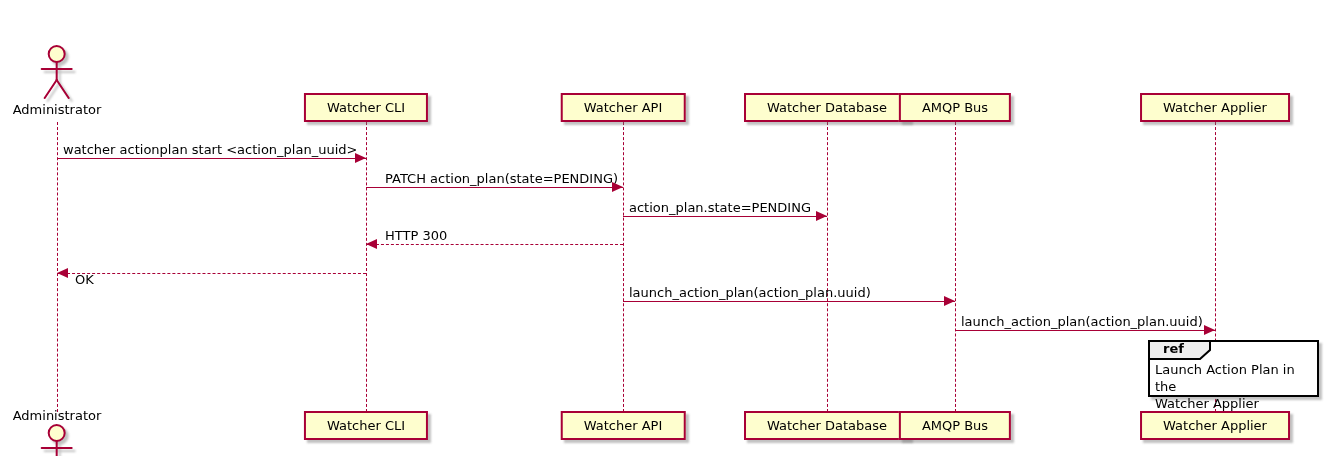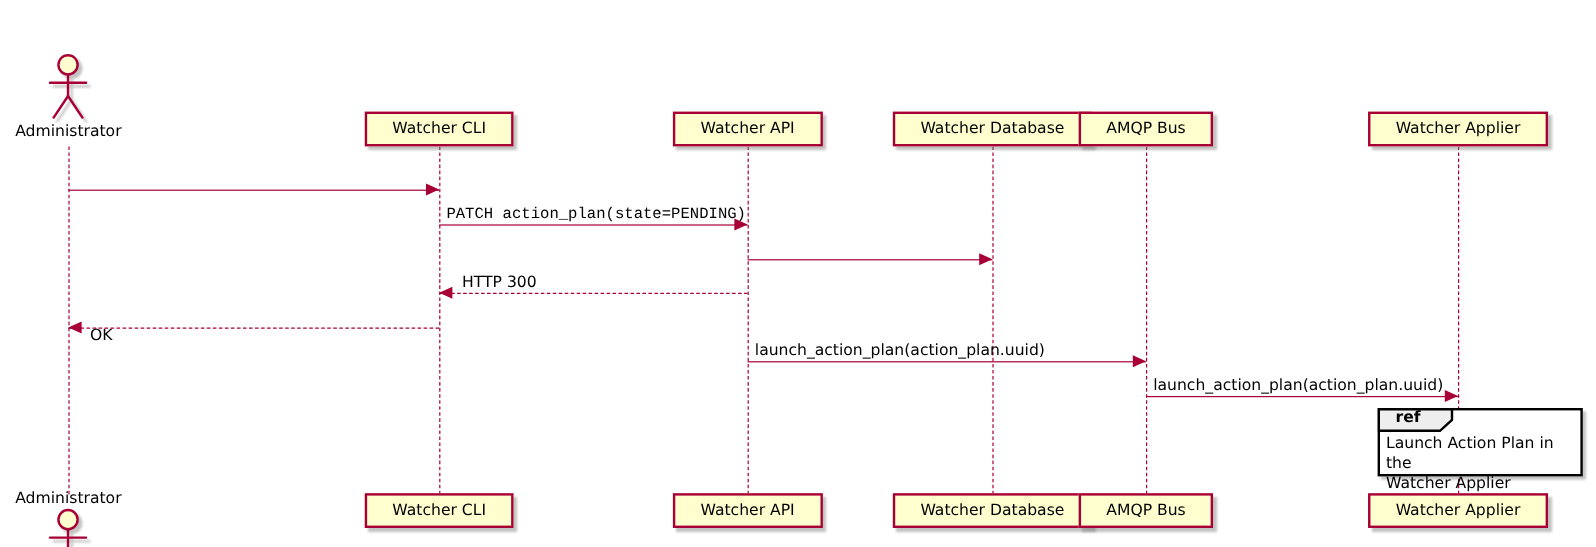--- a/index.html
+++ b/index.html
@@ -160,27 +160,29 @@
   <div class="participant" style="left:827px;  top:53px;">Watcher Database</div>
   <div class="participant" style="left:955px;  top:53px;">AMQP Bus</div>
   <div class="participant" style="left:1215px; top:53px;">Watcher Applier</div>
 
   <div class="participant" style="left:366px;  top:371px;">Watcher CLI</div>
   <div class="participant" style="left:623px;  top:371px;">Watcher API</div>
   <div class="participant" style="left:827px;  top:371px;">Watcher Database</div>
   <div class="participant" style="left:955px;  top:371px;">AMQP Bus</div>
   <div class="participant" style="left:1215px; top:371px;">Watcher Applier</div>
 
+  <div class="msg-label" style="left:63px; top:102px;">watcher actionplan start &lt;action_plan_uuid&gt;</div>
   <div class="msg-line" style="left:57px; top:118px; width:309px;"></div>
   <div class="arrowhead right" style="left:355px; top:113px;"></div>
 
-  <div class="msg-label" style="left:372px; top:131px;font-family:Liberation Mono, monospace;">PATCH action_plan(state=PENDING)</div>
+  <div class="msg-label" style="left:385px; top:131px;">PATCH action_plan(state=PENDING)</div>
   <div class="msg-line" style="left:366px; top:147px; width:257px;"></div>
   <div class="arrowhead right" style="left:612px; top:142px;"></div>
 
+  <div class="msg-label" style="left:629px; top:160px;">action_plan.state=PENDING</div>
   <div class="msg-line" style="left:623px; top:176px; width:204px;"></div>
   <div class="arrowhead right" style="left:816px; top:171px;"></div>
 
   <div class="msg-label" style="left:385px; top:188px;">HTTP 300</div>
   <div class="msg-line dashed" style="left:366px; top:204px; width:257px;"></div>
   <div class="arrowhead left" style="left:366px; top:199px;"></div>
 
   <div class="msg-label" style="left:75px; top:232px;">OK</div>
   <div class="msg-line dashed" style="left:57px; top:233px; width:309px;"></div>
   <div class="arrowhead left" style="left:57px; top:228px;"></div>

